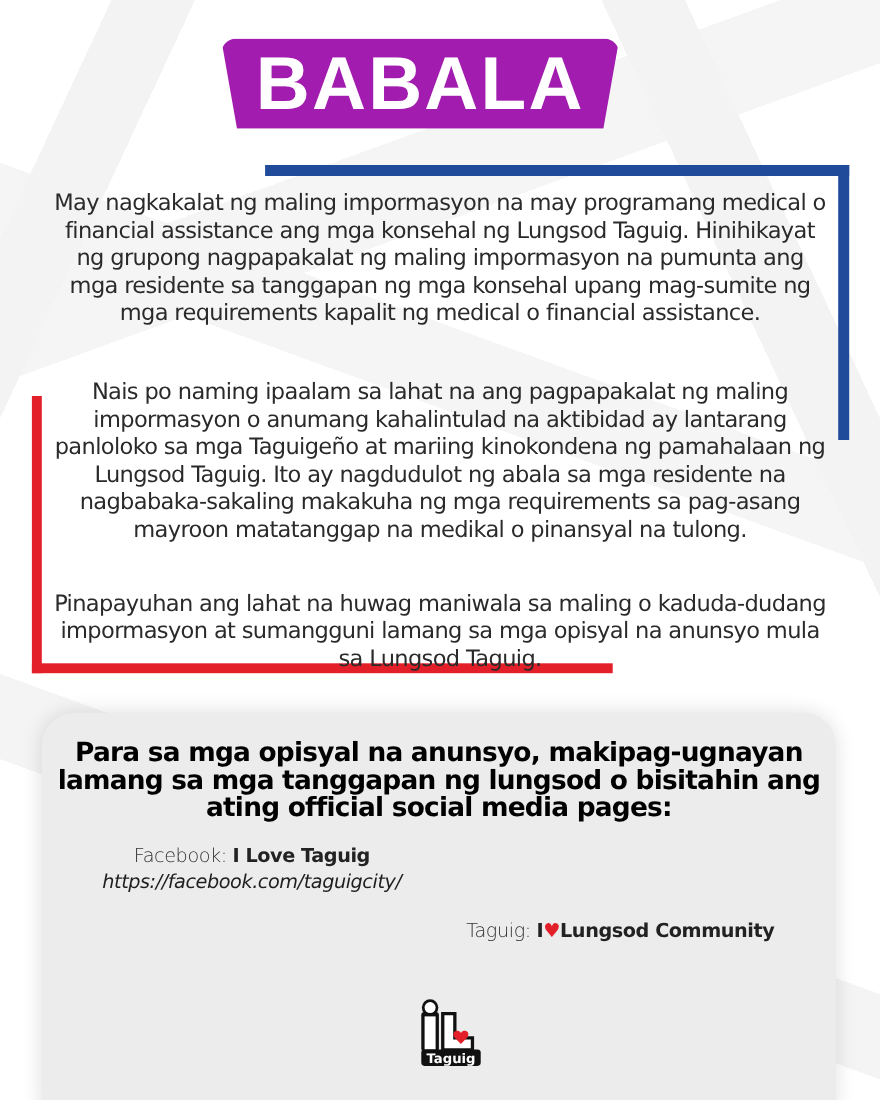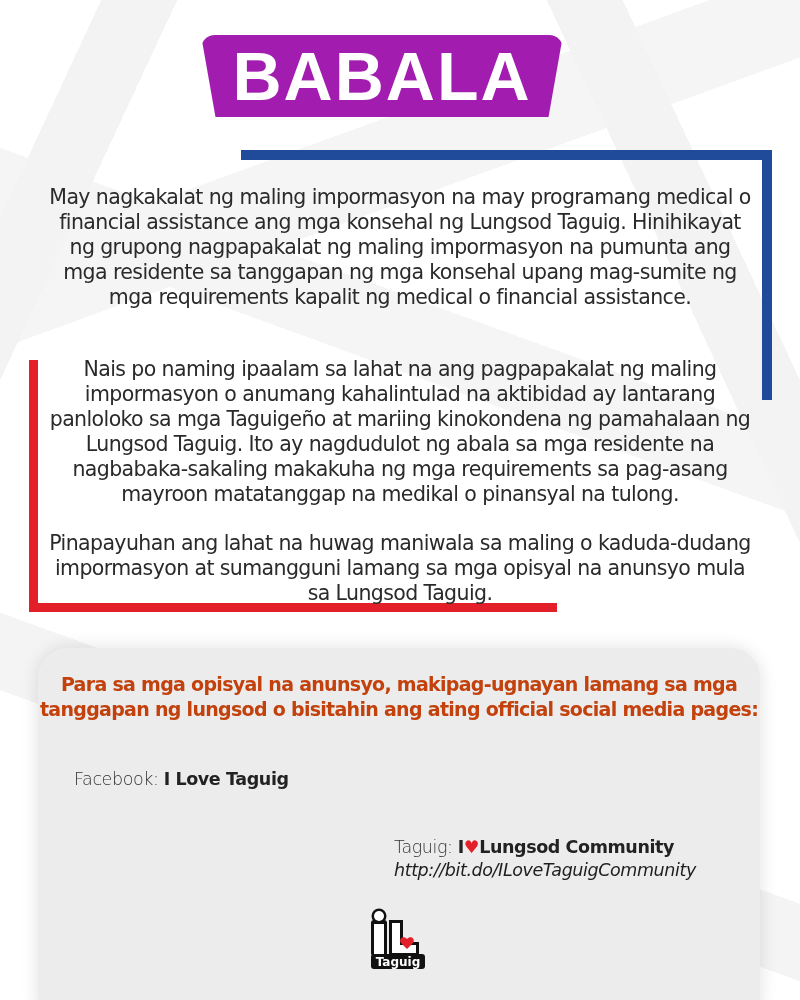--- a/index.html
+++ b/index.html
@@ -29,47 +29,47 @@
     color: #fff; font-weight: 700; font-size: 68px; letter-spacing: 2px;
     font-family: "Liberation Sans", sans-serif;
   }
   .frame-blue-top { position: absolute; left: 241px; top: 150px; width: 531px; height: 10px; background: #1f4b9a; z-index: 1; }
   .frame-blue-right { position: absolute; left: 762px; top: 150px; width: 10px; height: 250px; background: #1f4b9a; z-index: 1; }
   .frame-red-left { position: absolute; left: 29px; top: 360px; width: 9px; height: 252px; background: #e3202a; z-index: 1; }
   .frame-red-bottom { position: absolute; left: 29px; top: 603px; width: 528px; height: 9px; background: #e3202a; z-index: 1; }
   .body-text {
     position: absolute; left: 48px; width: 704px; z-index: 2;
     text-align: center; font-size: 20.5px; line-height: 25px; color: #2a2a2a;
-    font-family: "DejaVu Sans", sans-serif; letter-spacing: -0.6px; margin-top: 13px;
+    font-family: "DejaVu Sans", sans-serif; letter-spacing: -0.6px;
   }
   .p1 { top: 172px; }
   .p2 { top: 344px; }
-  .p3 { top: 518px; }
+  .p3 { top: 536px; }
   .body-text p { margin: 0; }
   .card {
     position: absolute; left: 38px; top: 648px; width: 722px; height: 380px;
     background: #ececec; border-radius: 30px;
     box-shadow: 0 0 18px rgba(0,0,0,0.12); z-index: 2;
   }
   .card-heading {
     position: absolute; left: 0; top: 24px; width: 100%;
-    text-align: center; font-weight: 700; font-size: 19px; line-height: 25px;
-    color: #c2410c; font-family: "DejaVu Sans", sans-serif; letter-spacing: -0.7px;
+    text-align: center; font-weight: 700; font-size: 24px; line-height: 25px;
+    color: #000000; font-family: "DejaVu Sans", sans-serif; letter-spacing: -0.7px;
   }
-  .social { position: absolute; text-align: left; font-size: 17.5px; line-height: 23px; color: #222; font-family: "DejaVu Sans", sans-serif; letter-spacing: -0.4px; }
+  .social { position: absolute; text-align: center; font-size: 17.5px; line-height: 23px; color: #222; font-family: "DejaVu Sans", sans-serif; letter-spacing: -0.4px; }
   .social .lbl { font-weight: 300; color: #333; }
   .social .nm { font-weight: 700; }
   .social .url { font-style: italic; display: block; color: #1e1e1e; }
   .s-fb { left: 36px; top: 120px; width: 310px; }
   .s-tw { left: 356px; top: 120px; width: 330px; }
   .s-ig { left: 30px; top: 188px; width: 322px; }
   .s-vb { left: 356px; top: 188px; width: 340px; }
   .heart { color: #e3202a; }
   .logo {
-    position: absolute; left: 331px; top: 260px; width: 60px; height: 62px;
+    position: absolute; left: 343px; top: 260px; width: 60px; height: 62px;
   }
 </style>
 </head>
 <body>
 
 <div class="rays"></div>
 
 <div class="title-badge">
   <span>BABALA</span>
 </div>
@@ -87,27 +87,27 @@
   </div>
 <div class="body-text p3">
     <p>Pinapayuhan ang lahat na huwag maniwala sa maling o kaduda-dudang impormasyon at sumangguni lamang sa mga opisyal na anunsyo mula sa Lungsod Taguig.</p>
   </div>
 
 <div class="card">
   <div class="card-heading">Para sa mga opisyal na anunsyo, makipag-ugnayan lamang sa mga tanggapan ng lungsod o bisitahin ang ating official social media pages:</div>
 
   <div class="social s-fb">
     <span class="lbl">Facebook: </span><span class="nm">I Love Taguig</span>
+    <span class="url">https://facebook.com/taguigcity/</span>
   </div>
 
 
 
   <div class="social s-vb">
     <span class="lbl">Taguig: </span><span class="nm">I</span><span class="nm heart">♥</span><span class="nm">Lungsod Community</span>
-    <span class="url">http://bit.do/ILoveTaguigCommunity</span>
   </div>
 
   <div class="logo">
     <svg width="60" height="62" viewBox="0 0 60 62">
       <rect x="2" y="12" width="16" height="36" rx="3" fill="#111"></rect>
       <circle cx="10" cy="8" r="7.5" fill="#111"></circle>
       <circle cx="10" cy="8" r="5" fill="#fff"></circle>
       <rect x="5" y="16" width="10" height="30" fill="#fff"></rect>
       <path d="M20 12 h14 v22 h16 v14 H20 Z" fill="#111"></path>
       <path d="M23 15 h8 v22 h16 v8 H23 Z" fill="#fff"></path>

